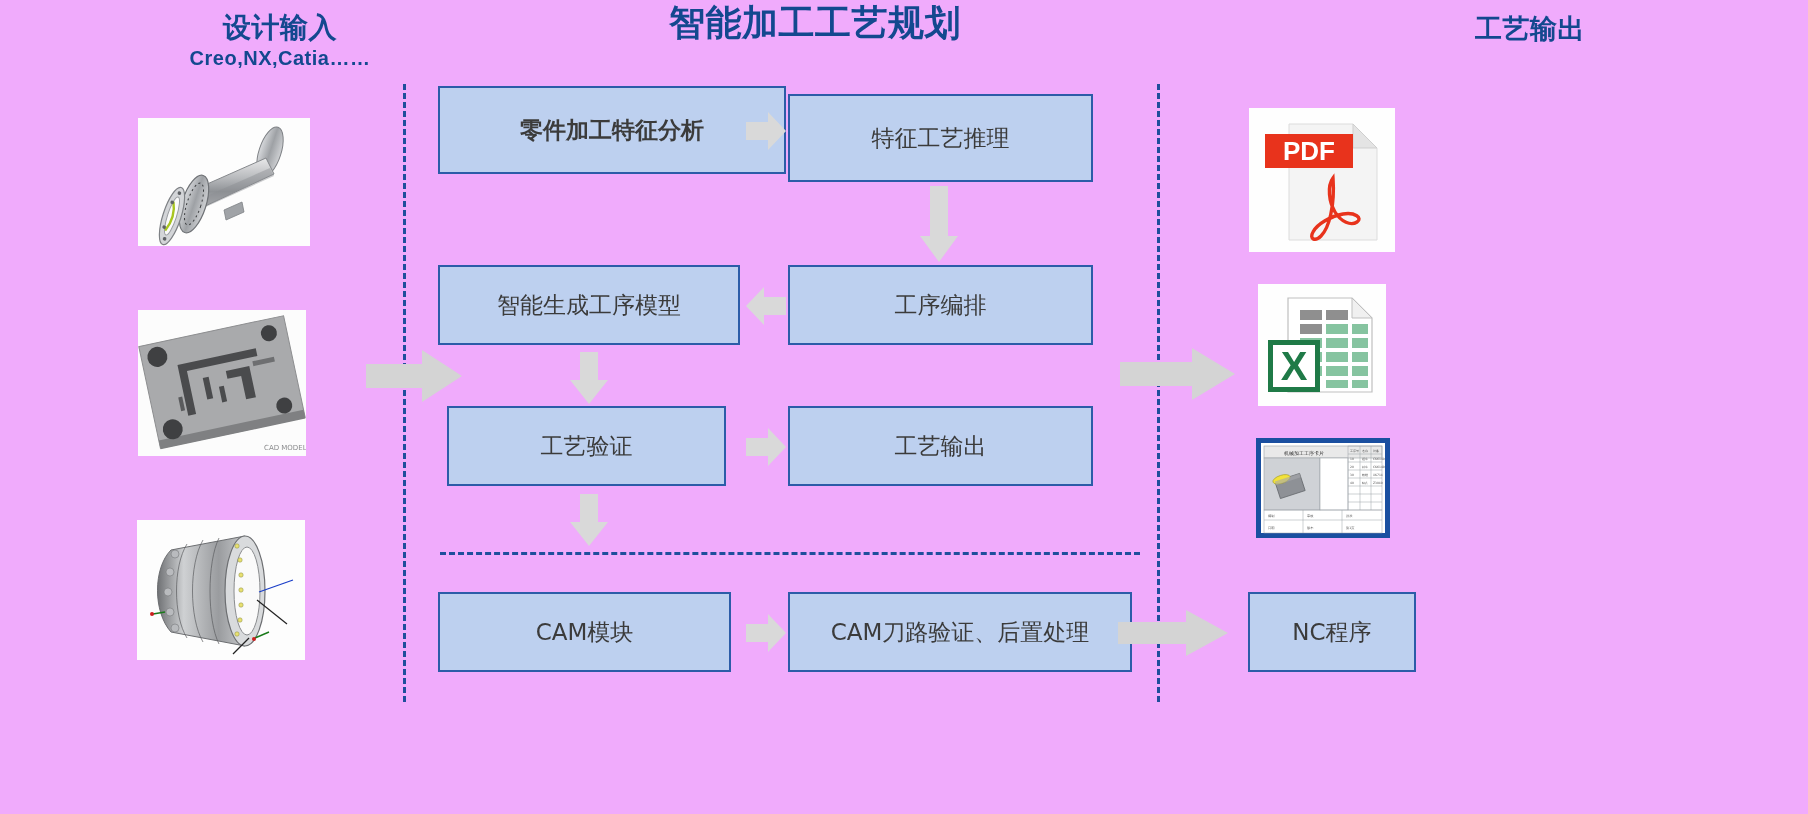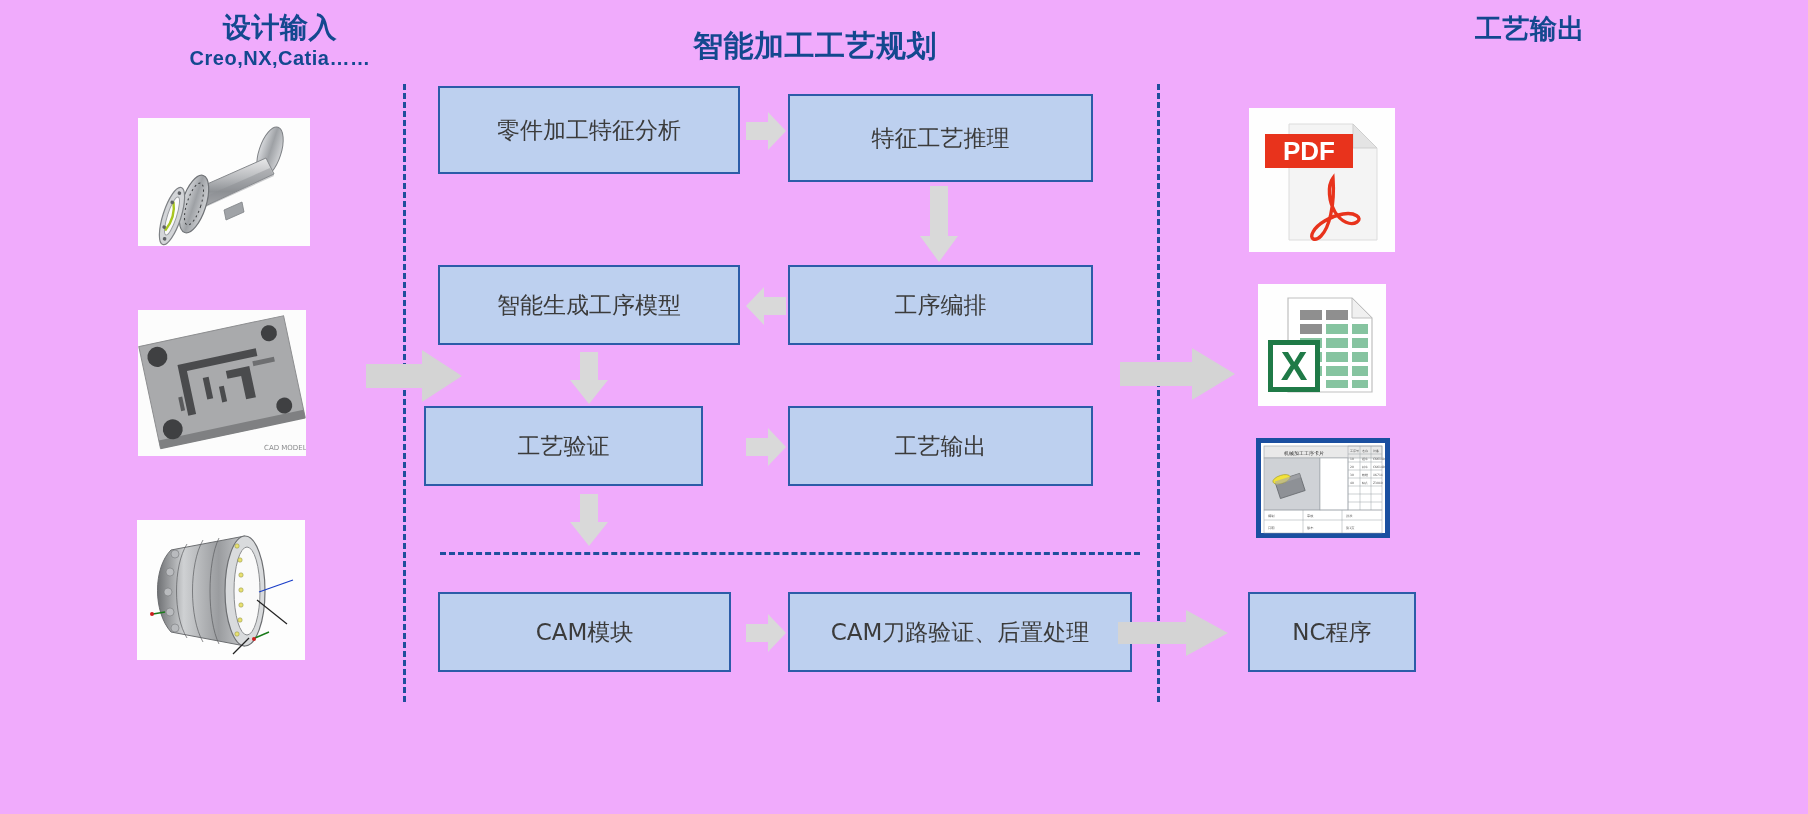--- a/index.html
+++ b/index.html
@@ -15,21 +15,21 @@
   .hdr {
     position: absolute;
     color: #13488f;
     font-weight: bold;
     text-align: center;
     line-height: 1.28;
     letter-spacing: .5px;
   }
   #hdr-left  { left: 90px;  top: 10px; width: 380px; font-size: 28px; }
   #hdr-left .sub { font-size: 20px; display: block; }
-  #hdr-center{ left: 610px; top: 27px; width: 410px; font-size: 30px; }
+  #hdr-center{ left: 610px; top: 0; width: 410px; font-size: 36px; }
   #hdr-right { left: 1380px;top: 12px; width: 300px; font-size: 27px; }
 
   
   .vdash {
     position: absolute; width: 0; border-left: 3px dashed #1f4e9c;
   }
   #vdash-left  { left: 403px;  top: 84px; height: 618px; }
   #vdash-right { left: 1157px; top: 84px; height: 618px; }
   #hdash {
     position: absolute; left: 440px; top: 552px; width: 700px;
@@ -187,21 +187,21 @@
       </g>
     </svg>
   </div>
 
   <div class="arrow" style="left:366px; top:350px;">
     <svg width="96" height="52" viewBox="0 0 96 52">
       <path d="M0,14 L56,14 L56,0 L96,26 L56,52 L56,38 L0,38 Z" fill="#d4d4d4"></path>
     </svg>
   </div>
 
-  <div class="pbox" style="left:438px; top:86px; width:302px; height:88px;">
+  <div class="pbox" style="left:438px; top:86px; width:348px; height:88px;font-weight:bold;">
     <span>零件加工特征分析</span>
   </div>
 
   <div class="pbox" style="left:788px; top:86px; width:305px; height:88px;margin-top:8px;">
     <span>特征工艺推理</span>
   </div>
 
   <div class="arrow" style="left:746px; top:112px;">
     <svg width="40" height="38" viewBox="0 0 40 38">
       <path d="M0,10 L22,10 L22,0 L40,19 L22,38 L22,28 L0,28 Z" fill="#d9d9d9"></path>
@@ -227,21 +227,21 @@
       <path d="M40,10 L18,10 L18,0 L0,19 L18,38 L18,28 L40,28 Z" fill="#d9d9d9"></path>
     </svg>
   </div>
 
   <div class="arrow" style="left:570px; top:352px;">
     <svg width="38" height="52" viewBox="0 0 38 52">
       <path d="M10,0 L28,0 L28,28 L38,28 L19,52 L0,28 L10,28 Z" fill="#d9d9d9"></path>
     </svg>
   </div>
 
-  <div class="pbox" style="left:424px; top:406px; width:279px; height:80px;">
+  <div class="pbox" style="left:447px; top:406px; width:279px; height:80px;">
     <span>工艺验证</span>
   </div>
 
   <div class="pbox" style="left:788px; top:406px; width:305px; height:80px;">
     <span>工艺输出</span>
   </div>
 
   <div class="arrow" style="left:746px; top:428px;">
     <svg width="40" height="38" viewBox="0 0 40 38">
       <path d="M0,10 L22,10 L22,0 L40,19 L22,38 L22,28 L0,28 Z" fill="#d9d9d9"></path>

